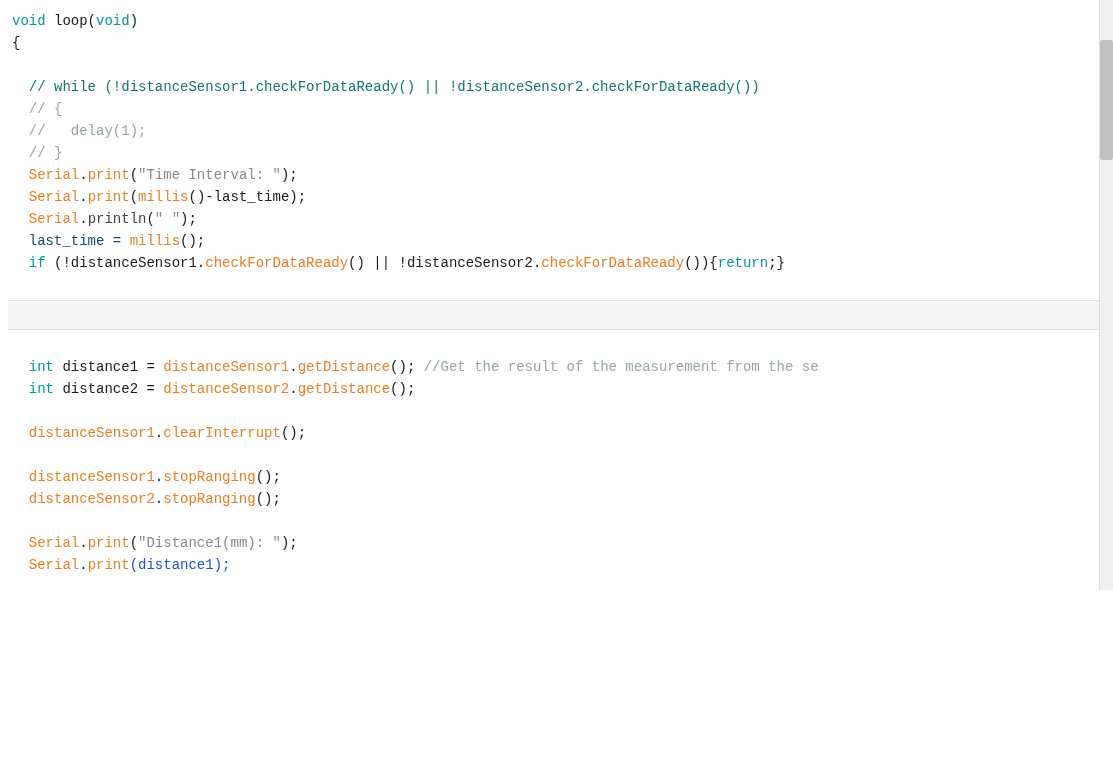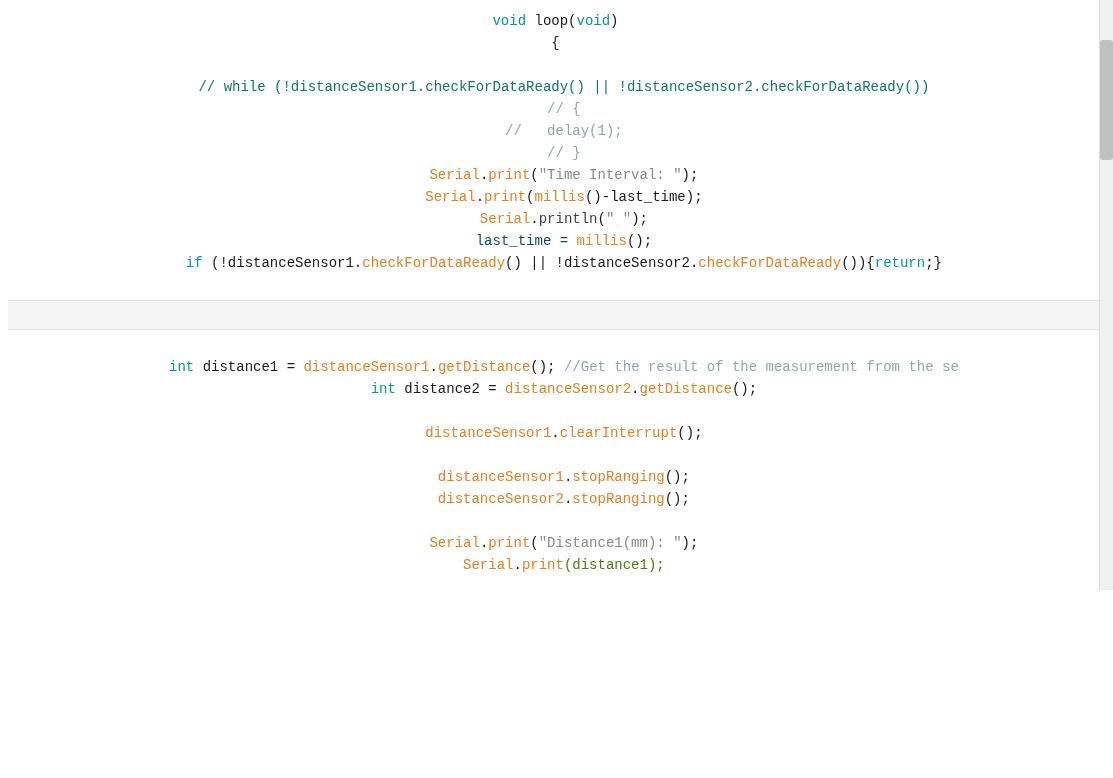--- a/index.html
+++ b/index.html
@@ -17,21 +17,20 @@
       height: 778px;
     }
 
     .code-editor {
       width: 1113px;
       height: 590px;
       background: #ffffff;
       position: relative;
       overflow: hidden;
       display: flex;
-      text-align: center;
     }
 
     .code-area {
       flex: 1;
       padding: 10px 0 10px 8px;
       overflow: hidden;
       position: relative;
     }
 
     .scrollbar {
@@ -92,18 +91,18 @@
       <div class="blank-line"></div>
       <div class="code-line"><span style="color:#1a1a1a">  </span><span style="color:#00979c">int</span><span style="color:#1a1a1a"> distance1 = </span><span style="color:#e67e22">distanceSensor1</span><span style="color:#1a1a1a">.</span><span style="color:#e67e22">getDistance</span><span style="color:#1a1a1a">(); </span><span style="color:#95a5a6">//Get the result of the measurement from the se</span></div>
       <div class="code-line"><span style="color:#1a1a1a">  </span><span style="color:#00979c">int</span><span style="color:#1a1a1a"> distance2 = </span><span style="color:#e67e22">distanceSensor2</span><span style="color:#1a1a1a">.</span><span style="color:#e67e22">getDistance</span><span style="color:#1a1a1a">();</span></div>
       <div class="blank-line"></div>
       <div class="code-line"><span style="color:#1a1a1a">  </span><span style="color:#e67e22">distanceSensor1</span><span style="color:#1a1a1a">.</span><span style="color:#e67e22">clearInterrupt</span><span style="color:#1a1a1a">();</span></div>
       <div class="blank-line"></div>
       <div class="code-line"><span style="color:#1a1a1a">  </span><span style="color:#e67e22">distanceSensor1</span><span style="color:#1a1a1a">.</span><span style="color:#e67e22">stopRanging</span><span style="color:#1a1a1a">();</span></div>
       <div class="code-line"><span style="color:#1a1a1a">  </span><span style="color:#e67e22">distanceSensor2</span><span style="color:#1a1a1a">.</span><span style="color:#e67e22">stopRanging</span><span style="color:#1a1a1a">();</span></div>
       <div class="blank-line"></div>
       <div class="code-line"><span style="color:#1a1a1a">  </span><span style="color:#e67e22">Serial</span><span style="color:#1a1a1a">.</span><span style="color:#e67e22">print</span><span style="color:#1a1a1a">(</span><span style="color:#888888">"Distance1(mm): "</span><span style="color:#1a1a1a">);</span></div>
-      <div class="code-line"><span style="color:#1a1a1a">  </span><span style="color:#e67e22">Serial</span><span style="color:#1a1a1a">.</span><span style="color:#e67e22">print</span><span style="color:#4d7c0f">(distance1);</span></div>
+      <div class="code-line"><span style="color:#1a1a1a">  </span><span style="color:#e67e22">Serial</span><span style="color:#1a1a1a">.</span><span style="color:#e67e22">print</span><span style="color:#1d4ed8">(distance1);</span></div>
     </div>
   <div class="scrollbar">
     <div class="scrollbar-thumb"></div>
   </div>
 </div>
 
 </body></html>

